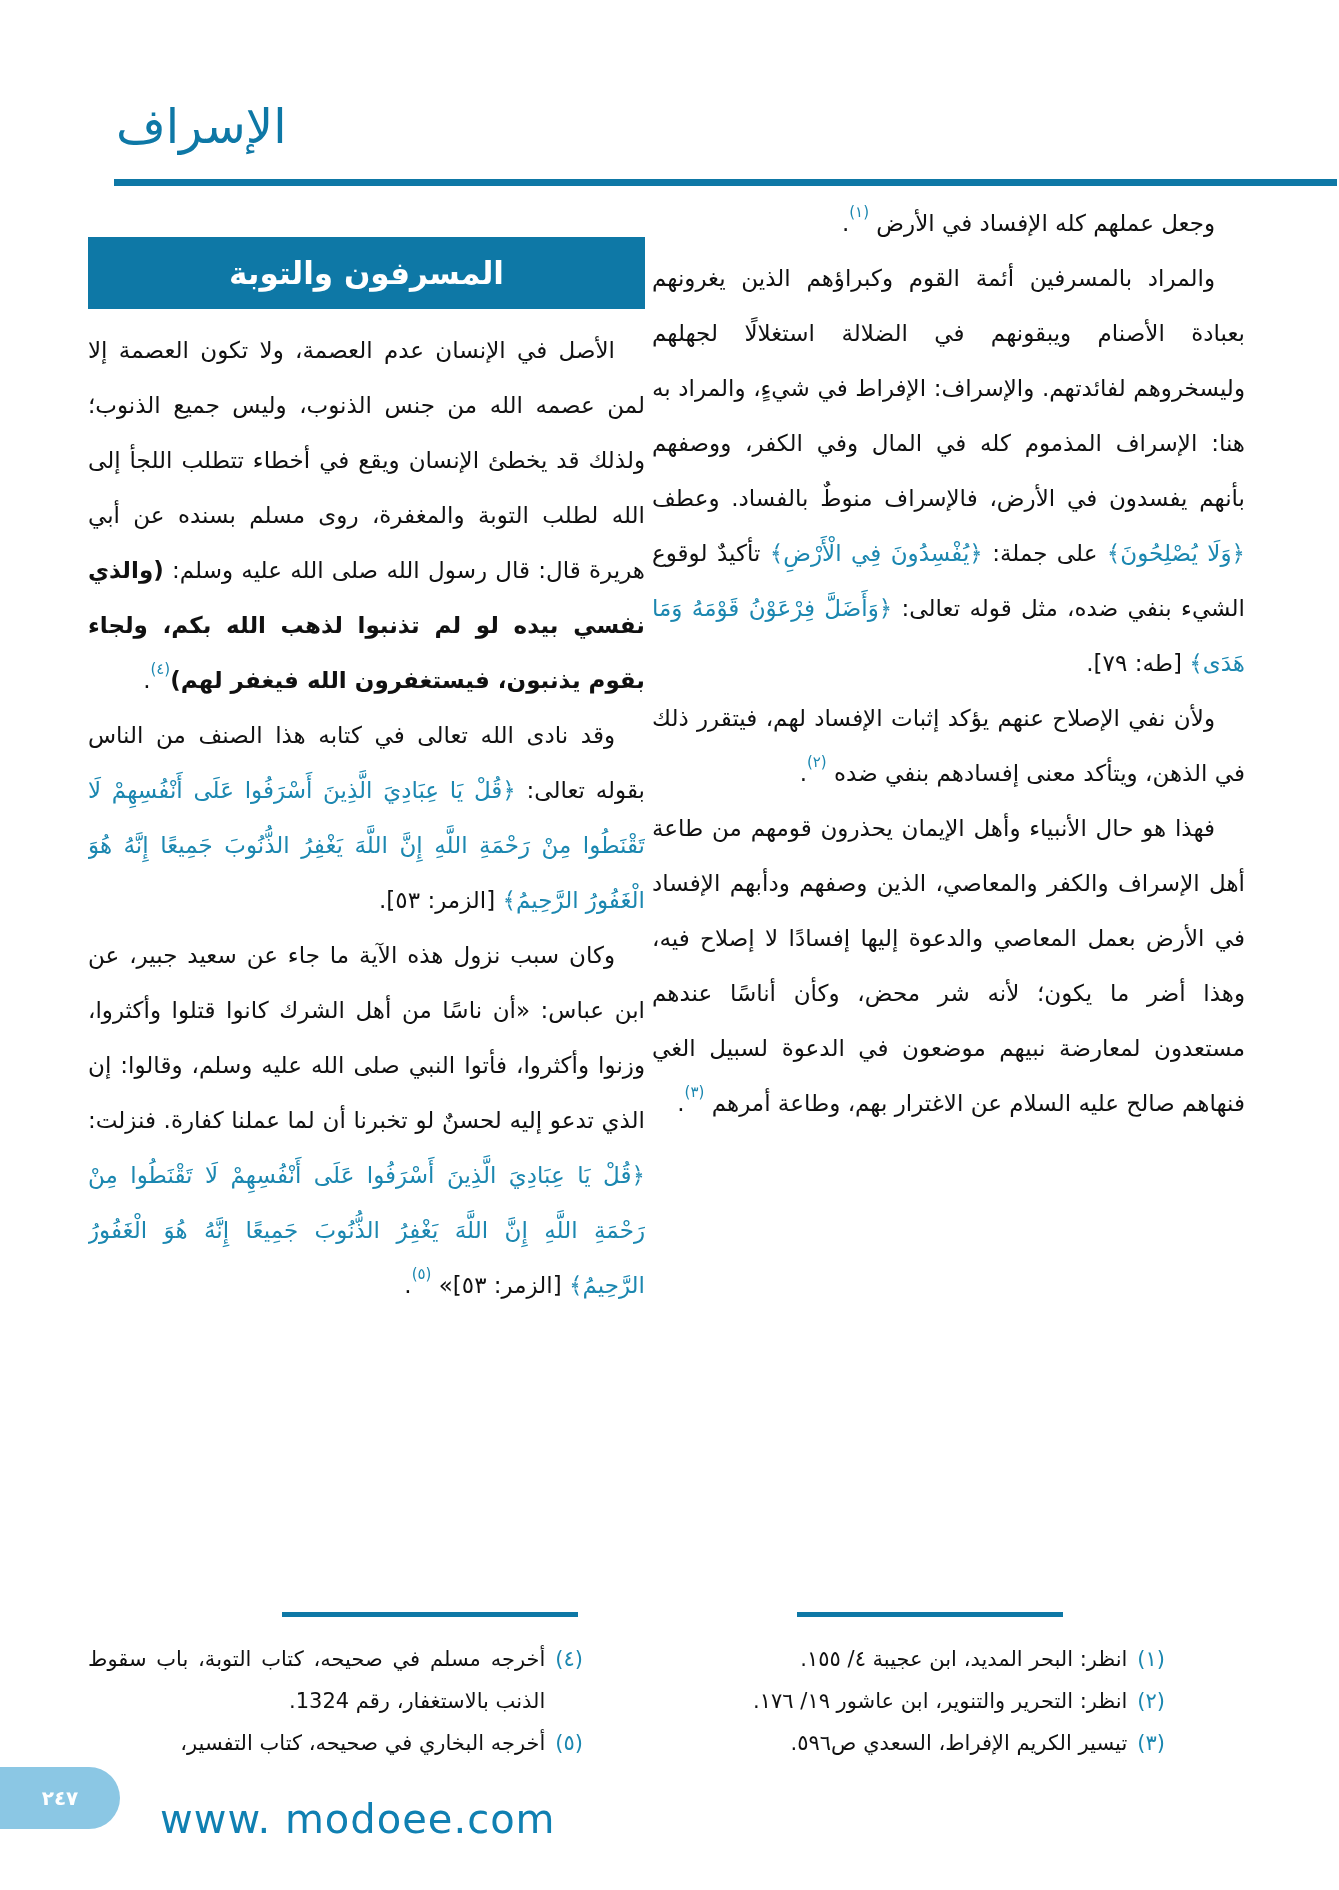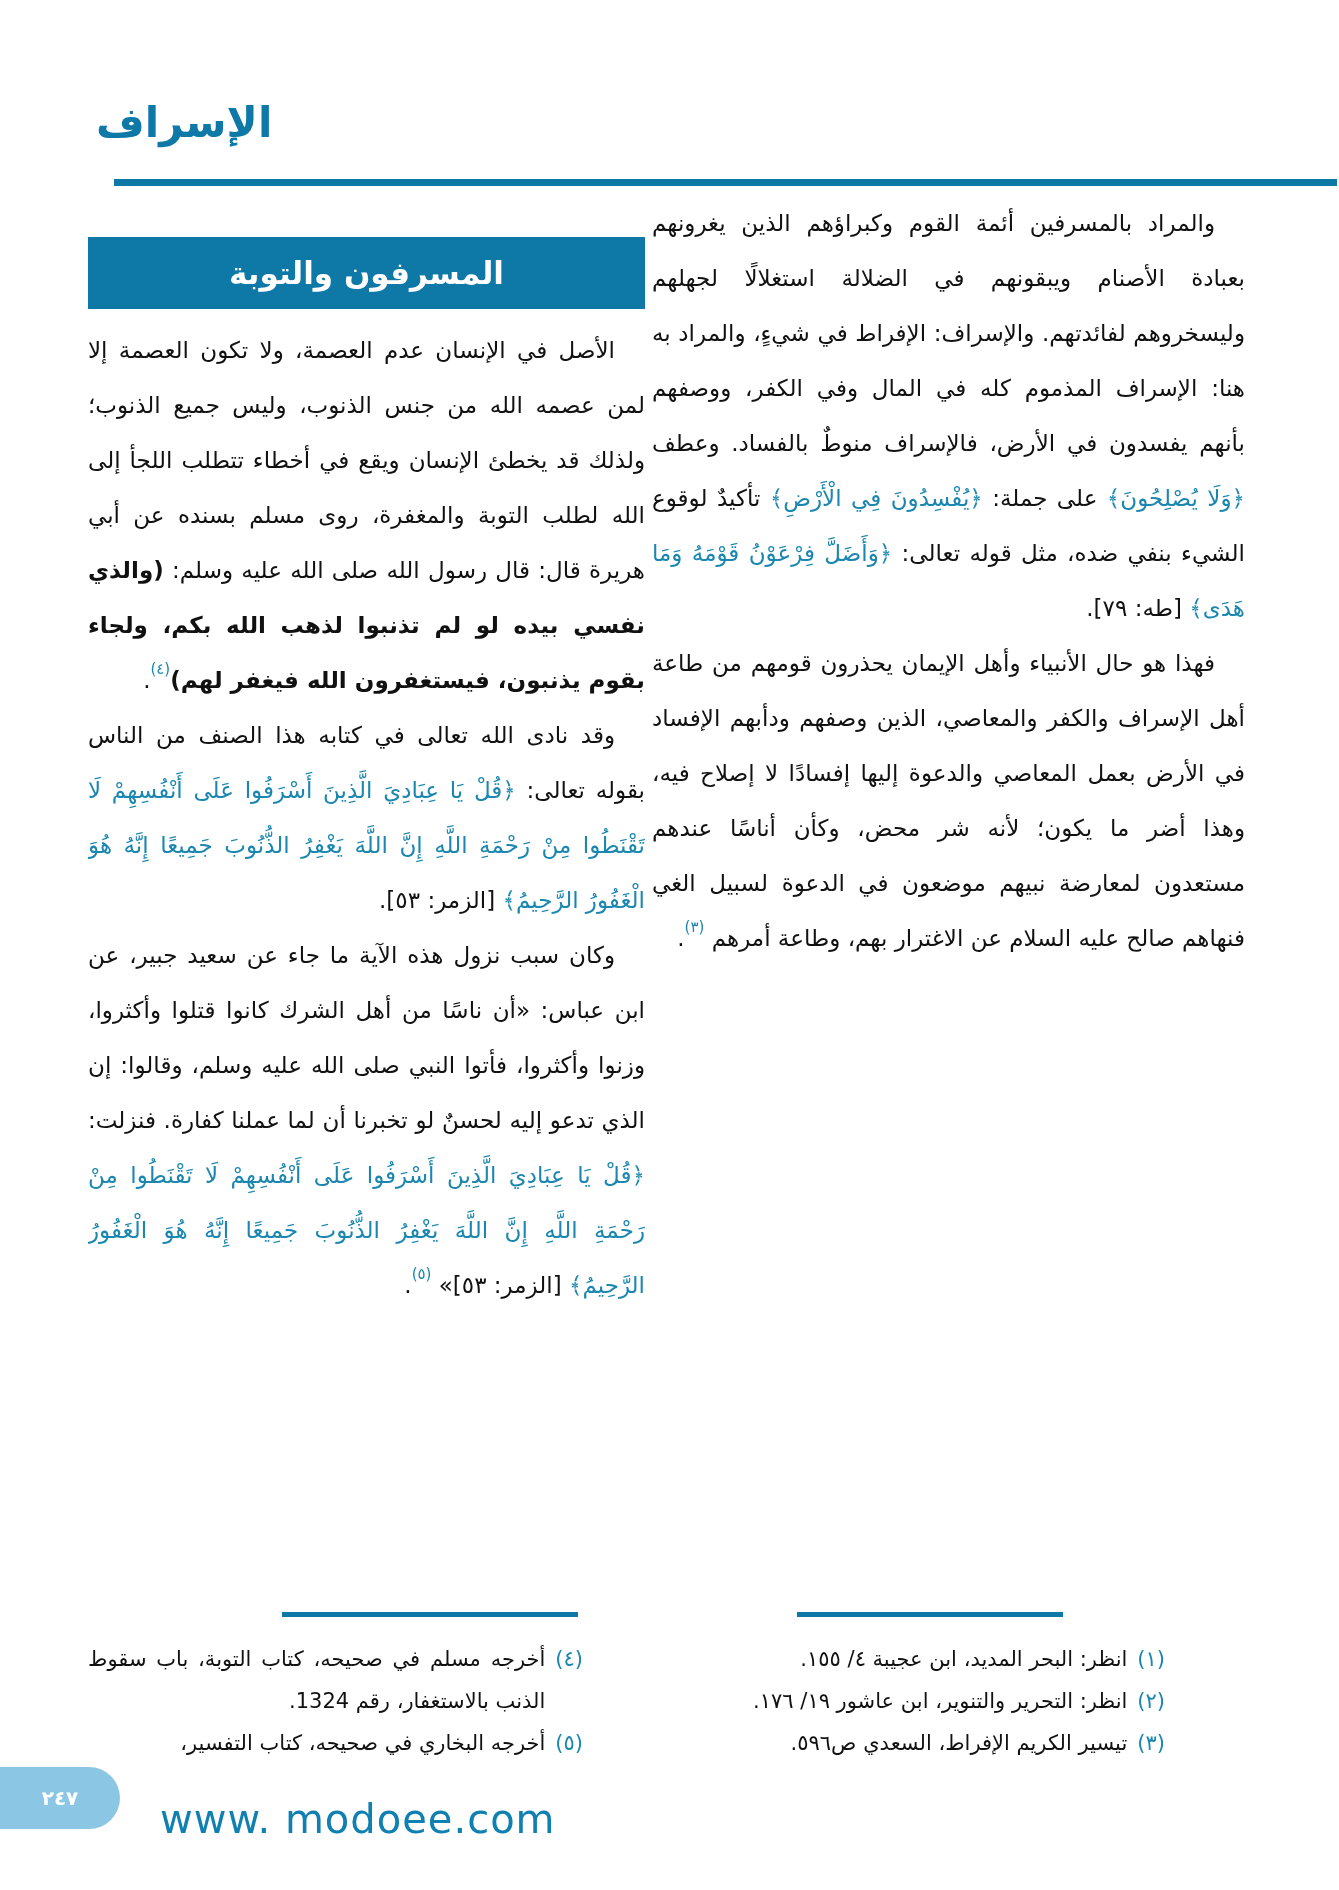--- a/index.html
+++ b/index.html
@@ -14,22 +14,22 @@
     width:1339px;height:1890px;
     margin:0 auto;
     background:#ffffff;
     font-family:"DejaVu Sans",sans-serif;
     direction:rtl;
     overflow:hidden;
     color:#111;
   }
   
   .chapter-title{
-    position:absolute;left:96px;top:98px;
-    font-size:42px;font-weight:bold;color:var(--blue);
+    position:absolute;left:116px;top:98px;
+    font-size:48px;font-weight:normal;color:var(--blue);
   }
   .header-rule{
     position:absolute;left:114px;right:2px;top:179px;height:7px;
     background:var(--blue);
   }
   
   .col{position:absolute;overflow:hidden;}
   #col-right{left:652px;top:196px;width:593px;height:1398px;}
   #col-left{left:88px;top:237px;width:557px;height:1362px;}
   .section-box{
@@ -77,21 +77,23 @@
 </style>
 </head>
 <body>
 
 <div class="page">
 
   <div class="chapter-title">الإسراف</div>
   <div class="header-rule"></div>
 
   <section class="col" id="col-right">
+      <p class="para"><span class="seg-n">وجعل عملهم كله الإفساد في الأرض </span><span class="seg-fn">(١)</span><span class="seg-n">.</span></p>
       <p class="para"><span class="seg-n">والمراد بالمسرفين أئمة القوم وكبراؤهم الذين يغرونهم بعبادة الأصنام ويبقونهم في الضلالة استغلالًا لجهلهم وليسخروهم لفائدتهم. والإسراف: الإفراط في شيءٍ، والمراد به هنا: الإسراف المذموم كله في المال وفي الكفر، ووصفهم بأنهم يفسدون في الأرض، فالإسراف منوطٌ بالفساد. وعطف </span><span class="seg-q">﴿وَلَا يُصْلِحُونَ﴾</span><span class="seg-n"> على جملة: </span><span class="seg-q">﴿يُفْسِدُونَ فِي الْأَرْضِ﴾</span><span class="seg-n"> تأكيدٌ لوقوع الشيء بنفي ضده، مثل قوله تعالى: </span><span class="seg-q">﴿وَأَضَلَّ فِرْعَوْنُ قَوْمَهُ وَمَا هَدَى﴾</span><span class="seg-n"> [طه: ٧٩].</span></p>
+      <p class="para"><span class="seg-n">ولأن نفي الإصلاح عنهم يؤكد إثبات الإفساد لهم، فيتقرر ذلك في الذهن، ويتأكد معنى إفسادهم بنفي ضده </span><span class="seg-fn">(٢)</span><span class="seg-n">.</span></p>
       <p class="para"><span class="seg-n">فهذا هو حال الأنبياء وأهل الإيمان يحذرون قومهم من طاعة أهل الإسراف والكفر والمعاصي، الذين وصفهم ودأبهم الإفساد في الأرض بعمل المعاصي والدعوة إليها إفسادًا لا إصلاح فيه، وهذا أضر ما يكون؛ لأنه شر محض، وكأن أناسًا عندهم مستعدون لمعارضة نبيهم موضعون في الدعوة لسبيل الغي فنهاهم صالح عليه السلام عن الاغترار بهم، وطاعة أمرهم </span><span class="seg-fn">(٣)</span><span class="seg-n">.</span></p>
     </section>
 
   <section class="col" id="col-left">
     <div class="section-box">
       <span>المسرفون والتوبة</span>
     </div>
     <div id="left-paras">
         <p class="para"><span class="seg-n">الأصل في الإنسان عدم العصمة، ولا تكون العصمة إلا لمن عصمه الله من جنس الذنوب، وليس جميع الذنوب؛ ولذلك قد يخطئ الإنسان ويقع في أخطاء تتطلب اللجأ إلى الله لطلب التوبة والمغفرة، روى مسلم بسنده عن أبي هريرة قال: قال رسول الله صلى الله عليه وسلم: </span><span class="seg-b">(والذي نفسي بيده لو لم تذنبوا لذهب الله بكم، ولجاء بقوم يذنبون، فيستغفرون الله فيغفر لهم)</span><span class="seg-fn">(٤)</span><span class="seg-n">.</span></p>
         <p class="para"><span class="seg-n">وقد نادى الله تعالى في كتابه هذا الصنف من الناس بقوله تعالى: </span><span class="seg-q">﴿قُلْ يَا عِبَادِيَ الَّذِينَ أَسْرَفُوا عَلَى أَنْفُسِهِمْ لَا تَقْنَطُوا مِنْ رَحْمَةِ اللَّهِ إِنَّ اللَّهَ يَغْفِرُ الذُّنُوبَ جَمِيعًا إِنَّهُ هُوَ الْغَفُورُ الرَّحِيمُ﴾</span><span class="seg-n"> [الزمر: ٥٣].</span></p>

